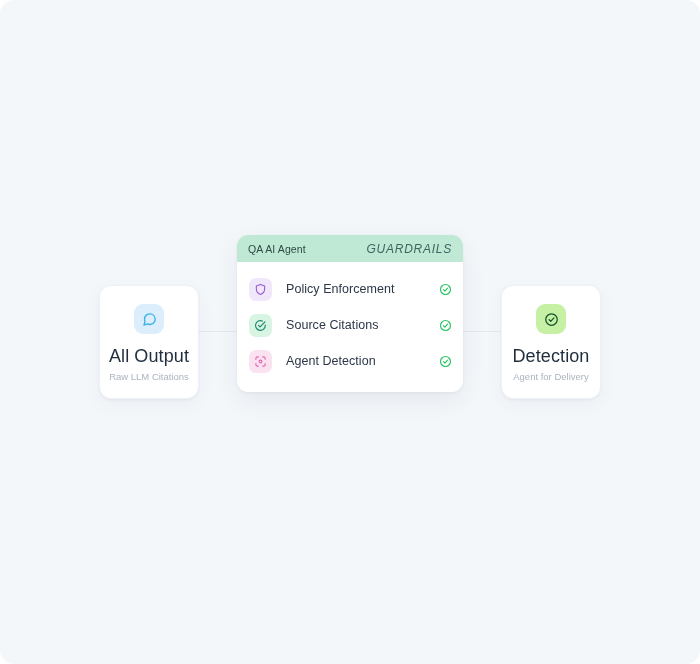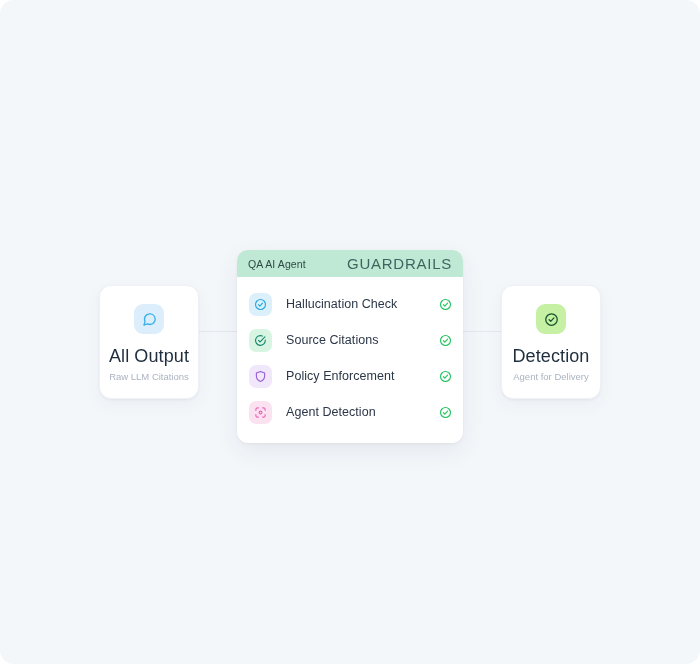--- a/index.html
+++ b/index.html
@@ -69,21 +69,21 @@
   .side-sub {
     font-size: 9.5px;
     color: #aab4c0;
     white-space: nowrap;
   }
 
   
   #qa-panel {
     position: absolute;
     left: 237px;
-    top: 250px;
+    top: 235px;
     width: 226px;
     background: #ffffff;
     border-radius: 11px;
     box-shadow: 0 1px 3px rgba(16, 32, 60, 0.05),
                 0 8px 24px rgba(16, 32, 60, 0.07);
     overflow: hidden;
   }
   #qa-header {
     background: #bfe9d4;
     height: 27px;
@@ -92,23 +92,24 @@
     justify-content: space-between;
     padding: 0 11px;
     box-sizing: border-box;
   }
   #qa-header-title {
     font-size: 10.5px;
     color: #2e4a46;
     letter-spacing: 0.1px;
   }
   #qa-header-badge {
-    font-size: 15px;
+    font-size: 12px;
     color: #3f6460;
     letter-spacing: 0.75px;
+    font-style: italic;
   }
 
   #qa-list {
     padding: 9px 0 13px;
   }
   .qa-row {
     display: flex;
     align-items: center;
     height: 36px;
     padding: 0 11px 0 12px;
@@ -162,59 +163,44 @@
   </div>
 
   <div id="qa-panel">
     <div id="qa-header">
       <span id="qa-header-title">QA AI Agent</span>
       <span id="qa-header-badge">GUARDRAILS</span>
     </div>
 
     <div id="qa-list">
 
+
       <div class="qa-row">
-        <div class="qa-icon-box c-blue">
-          <svg width="13" height="13" viewBox="0 0 24 24" fill="none" stroke="#2aa8e0" stroke-width="2.1" stroke-linecap="round" stroke-linejoin="round">
-            <circle cx="12" cy="12" r="9.2"></circle>
-            <path d="M8.2 12.3l2.6 2.6 5-5.4"></path>
+        <div class="qa-icon-box c-purple">
+          <svg width="13" height="13" viewBox="0 0 24 24" fill="none" stroke="#9b5ed6" stroke-width="2.1" stroke-linecap="round" stroke-linejoin="round">
+            <path d="M12 2.6l7.6 3.1v5.6c0 4.6-3.2 8.5-7.6 10-4.4-1.5-7.6-5.4-7.6-10V5.7L12 2.6z"></path>
           </svg>
         </div>
-        <span class="qa-label">Hallucination Check</span>
+        <span class="qa-label">Policy Enforcement</span>
         <span class="qa-status">
           <svg width="13" height="13" viewBox="0 0 24 24" fill="none" stroke="#22c55e" stroke-width="2.1" stroke-linecap="round" stroke-linejoin="round">
             <circle cx="12" cy="12" r="9.2"></circle>
             <path d="M8.2 12.3l2.6 2.6 5-5.4"></path>
           </svg>
         </span>
       </div>
 
       <div class="qa-row">
         <div class="qa-icon-box c-mint">
           <svg width="13" height="13" viewBox="0 0 24 24" fill="none" stroke="#17876a" stroke-width="2.1" stroke-linecap="round" stroke-linejoin="round">
             <path d="M20.8 11.1v.9a9 9 0 1 1-5.3-8.2"></path>
             <path d="M8.2 11.6l3 3 9-9.2"></path>
           </svg>
         </div>
         <span class="qa-label">Source Citations</span>
-        <span class="qa-status">
-          <svg width="13" height="13" viewBox="0 0 24 24" fill="none" stroke="#22c55e" stroke-width="2.1" stroke-linecap="round" stroke-linejoin="round">
-            <circle cx="12" cy="12" r="9.2"></circle>
-            <path d="M8.2 12.3l2.6 2.6 5-5.4"></path>
-          </svg>
-        </span>
-      </div>
-
-      <div class="qa-row">
-        <div class="qa-icon-box c-purple">
-          <svg width="13" height="13" viewBox="0 0 24 24" fill="none" stroke="#9b5ed6" stroke-width="2.1" stroke-linecap="round" stroke-linejoin="round">
-            <path d="M12 2.6l7.6 3.1v5.6c0 4.6-3.2 8.5-7.6 10-4.4-1.5-7.6-5.4-7.6-10V5.7L12 2.6z"></path>
-          </svg>
-        </div>
-        <span class="qa-label">Policy Enforcement</span>
         <span class="qa-status">
           <svg width="13" height="13" viewBox="0 0 24 24" fill="none" stroke="#22c55e" stroke-width="2.1" stroke-linecap="round" stroke-linejoin="round">
             <circle cx="12" cy="12" r="9.2"></circle>
             <path d="M8.2 12.3l2.6 2.6 5-5.4"></path>
           </svg>
         </span>
       </div>
 
       <div class="qa-row">
         <div class="qa-icon-box c-pink">

